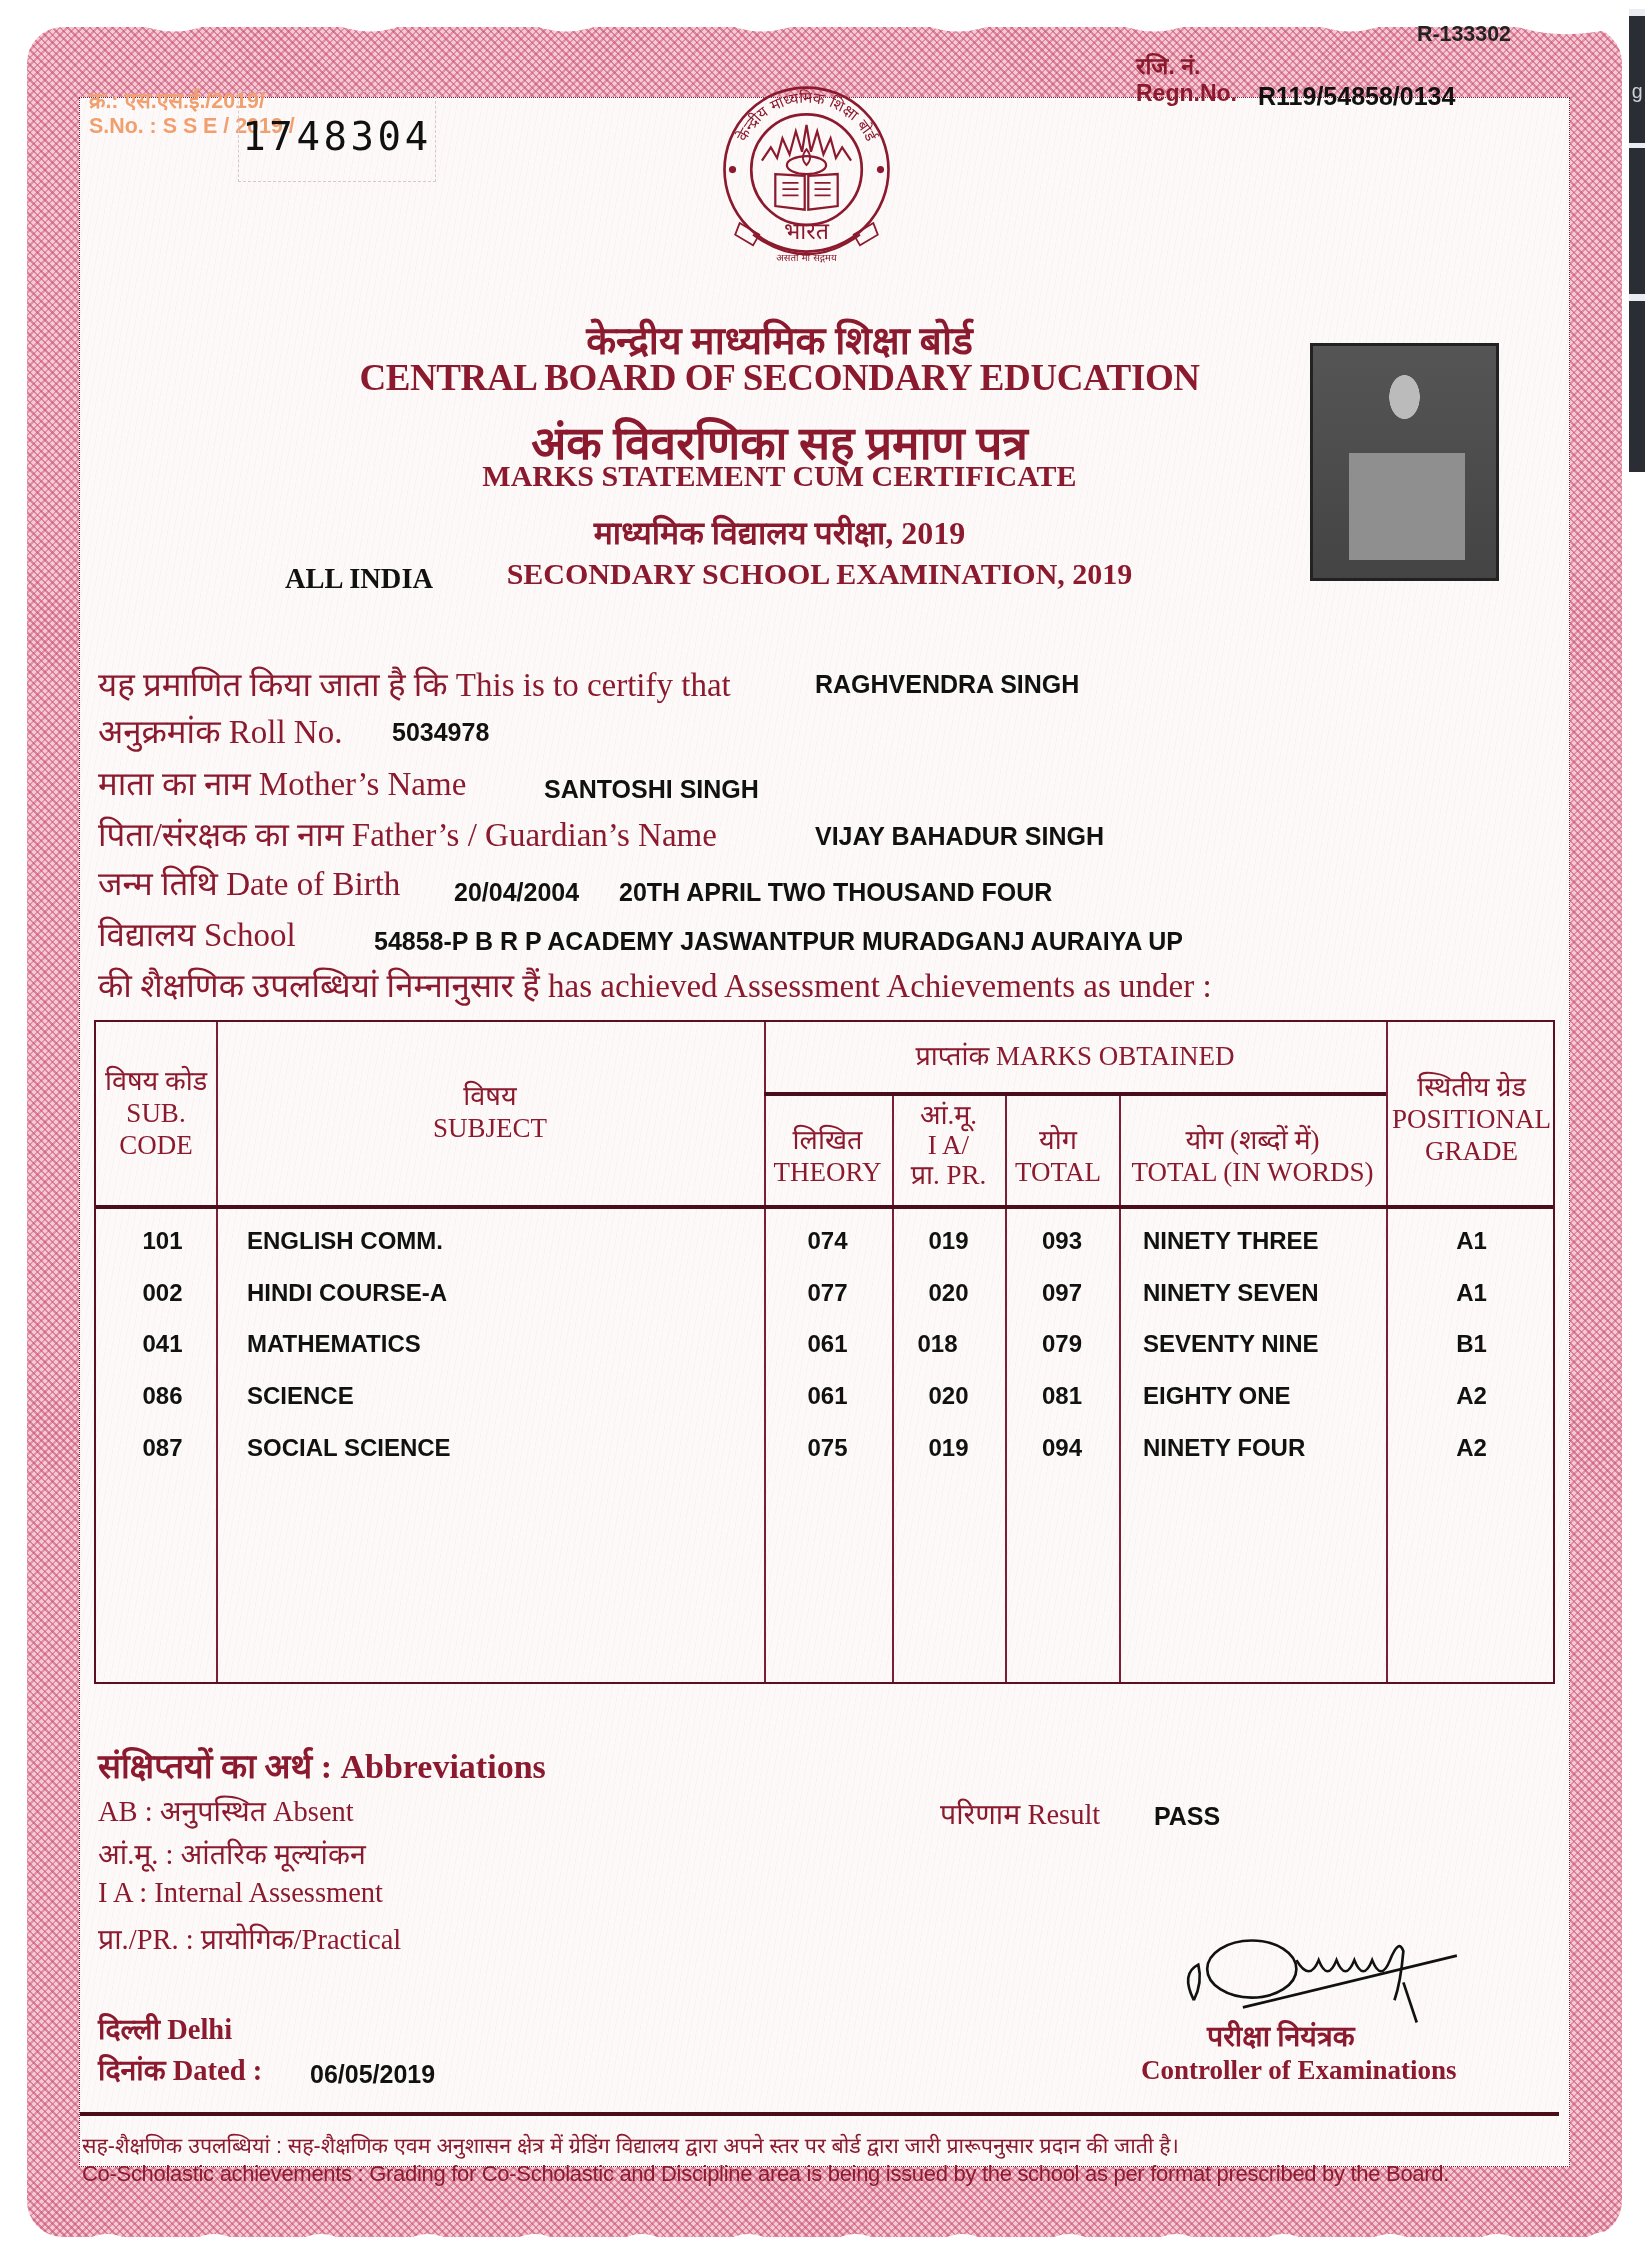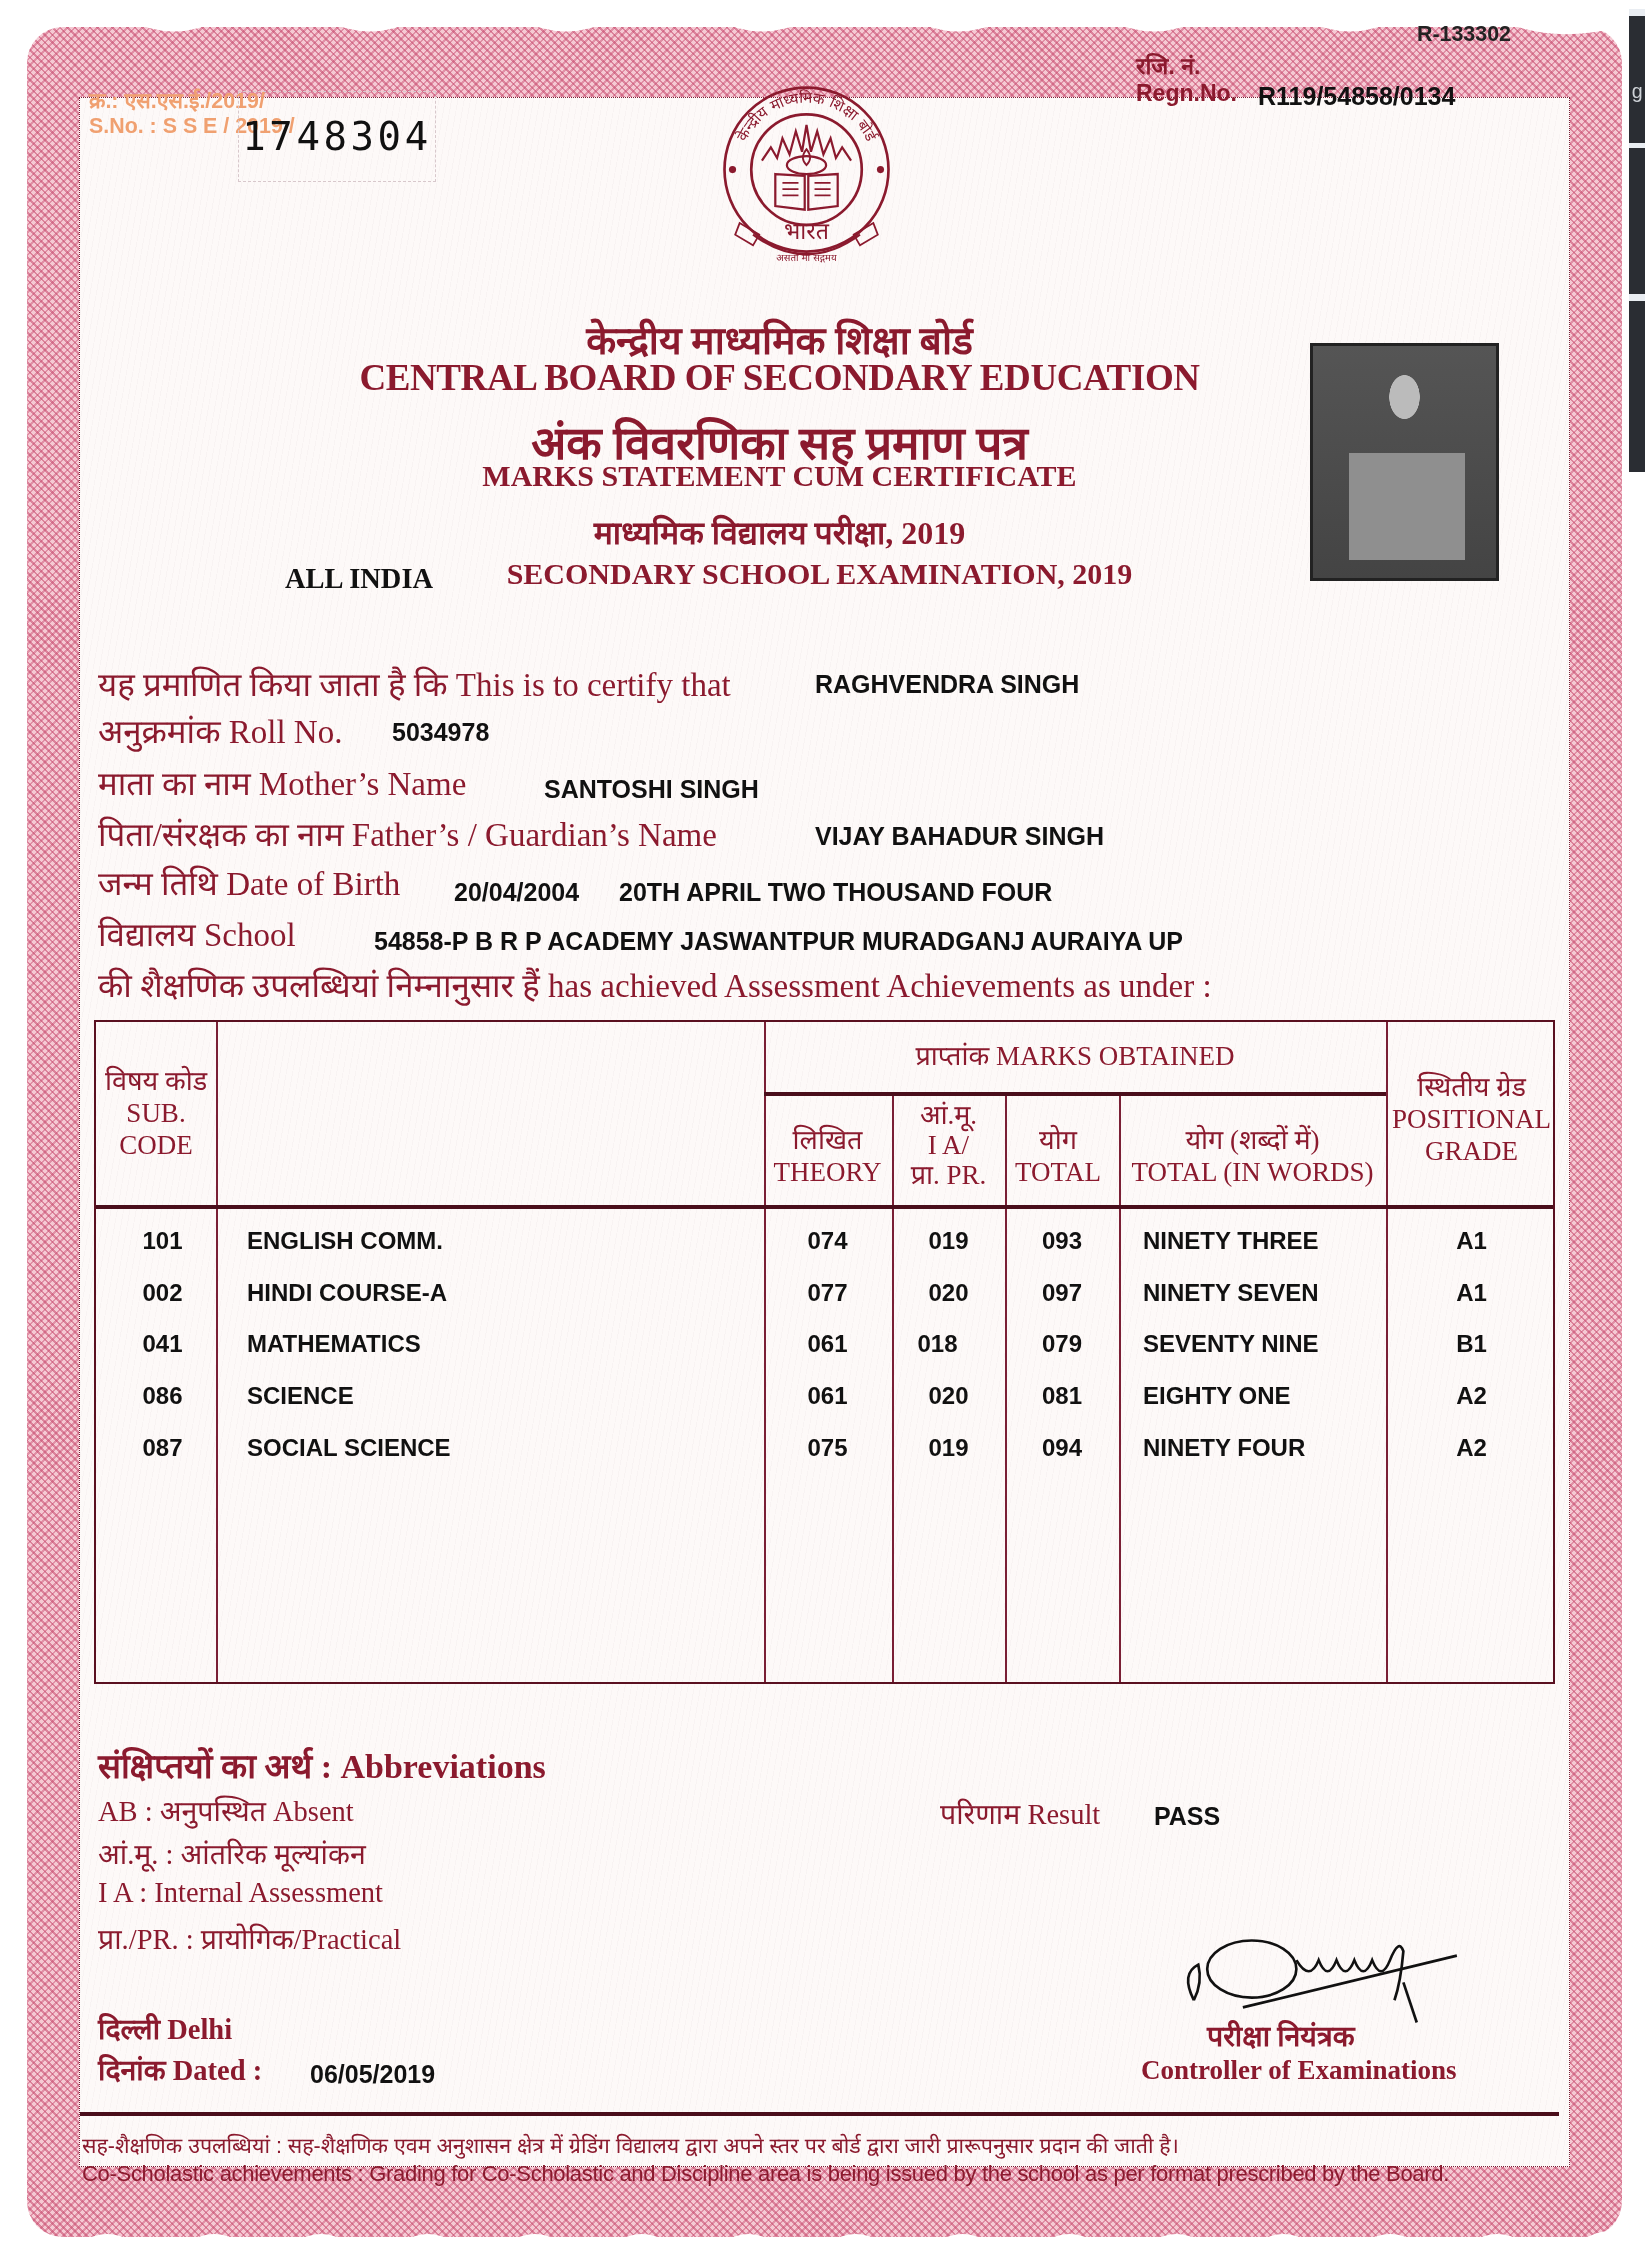--- a/index.html
+++ b/index.html
@@ -181,20 +181,24 @@
   <div class="col-line" style="left:1023px;top:71px"></div>
   <div class="col-line" style="left:1290px"></div>
   <div class="hdr-line" style="left:668px;width:622px;top:70px"></div>
   <div class="hdr-line" style="left:0;right:0;top:183px"></div>
 
   <div class="th" style="left:0;width:120px;top:43px">
     <div>विषय कोड</div>
     <div>SUB.</div>
     <div>CODE</div>
   </div>
+  <div class="th" style="left:120px;width:548px;top:58px">
+    <div>विषय</div>
+    <div>SUBJECT</div>
+  </div>
   <div class="th" style="left:668px;width:622px;top:18px">प्राप्तांक MARKS OBTAINED</div>
   <div class="th" style="left:668px;width:127px;top:102px">
     <div>लिखित</div>
     <div>THEORY</div>
   </div>
   <div class="th" style="left:796px;width:113px;top:78px;line-height:30px">
     <div>आं.मू.</div>
     <div>I A/</div>
     <div>प्रा. PR.</div>
   </div>

